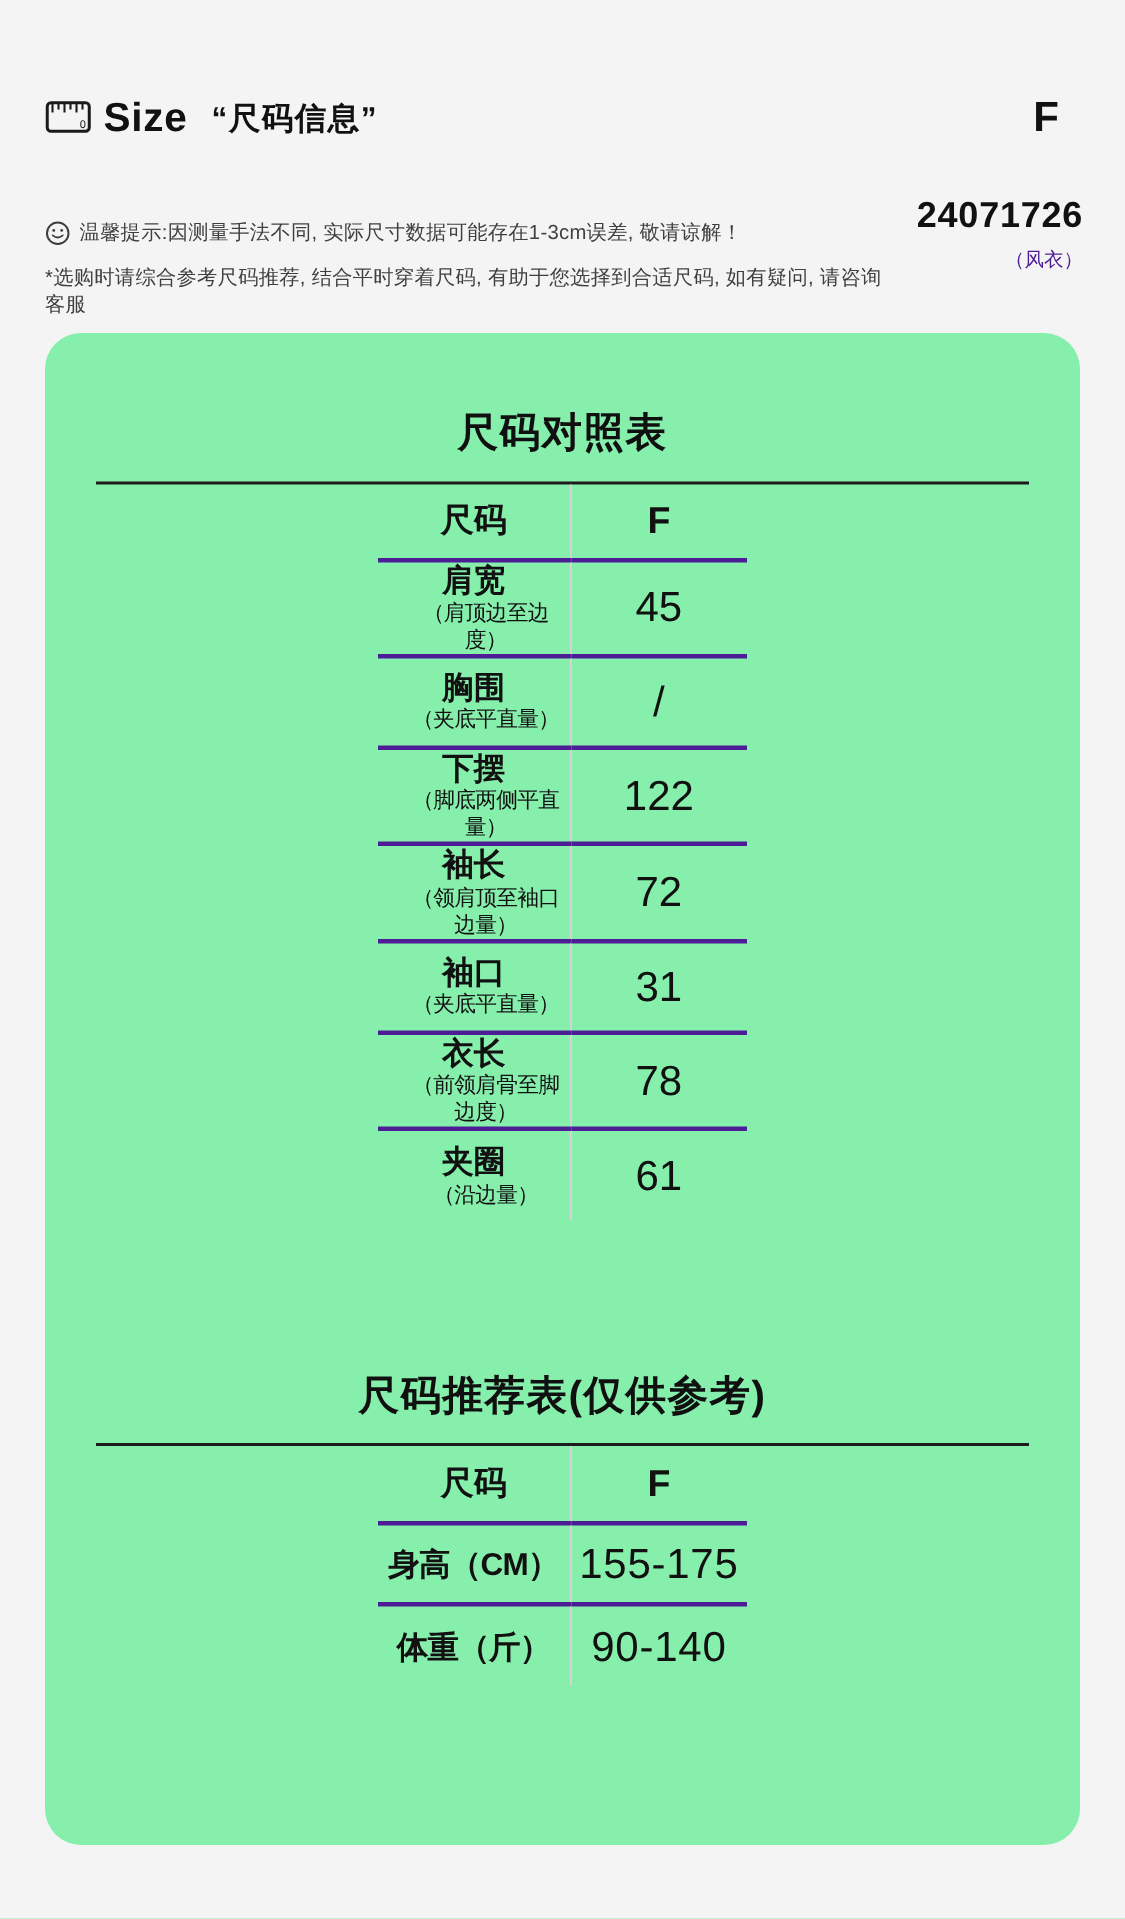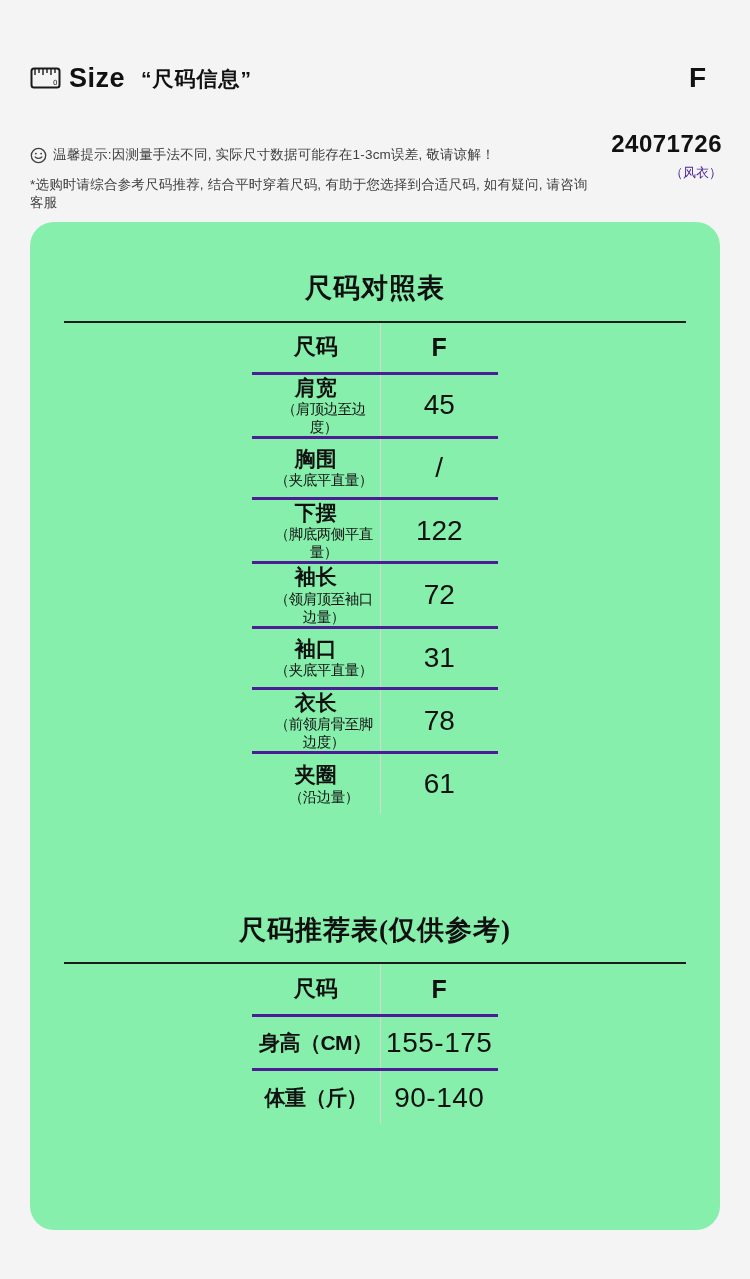--- a/index.html
+++ b/index.html
@@ -39,21 +39,21 @@
   
   .card {
     position:absolute; left:30px; top:222px; width:690px; height:1008px;
     background:#86efac; border-radius:24px;
   }
   .sec-title {
     text-align:center; font-size:27px; font-weight:600; color:#101010;
     letter-spacing:1px;
   }
   .sec-title.t1 { padding-top:48px; }
-  .sec-title.t2 { padding-top:0;font-family:Liberation Serif, serif; }
+  .sec-title.t2 { padding-top:0; }
   .rule { width:622px; height:2px; background:#1c1c1c; margin:0 auto; }
   .rule.r1 { margin-top:15px; }
   .rule.r2 { margin-top:14px; }
 
   
   table.size-tbl { border-collapse:collapse; margin:0 auto; table-layout:fixed; }
   table.size-tbl td { text-align:center; vertical-align:middle; padding:0; }
   table.size-tbl td.c-lbl { width:128px; border-right:1px solid #d7d7d7; }
   table.size-tbl td.c-val { width:118px; }
   table.size-tbl tr:not(:last-child) td { border-bottom:3px solid #4c1d95; }

